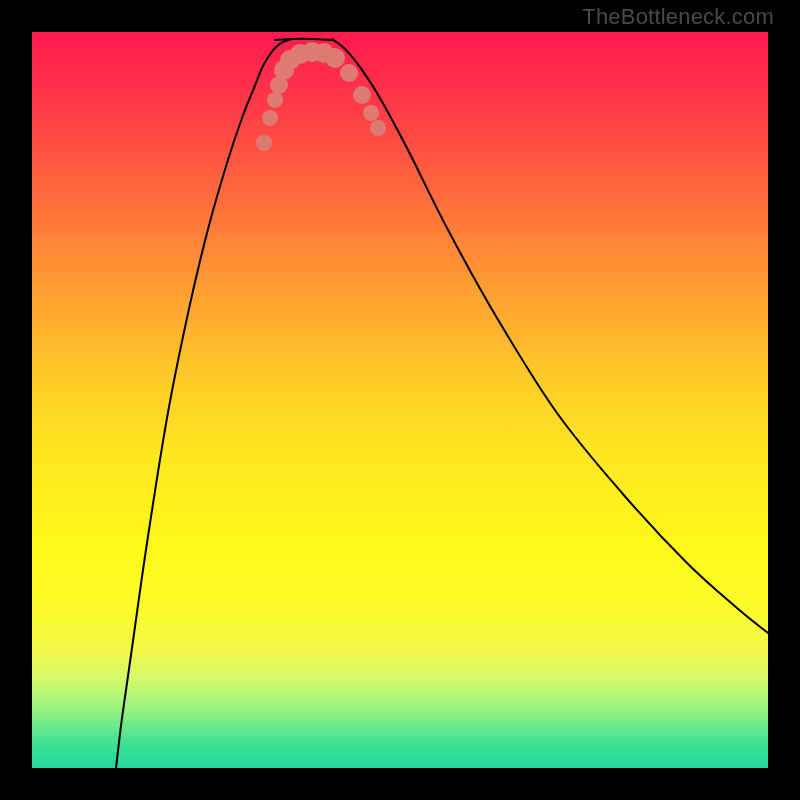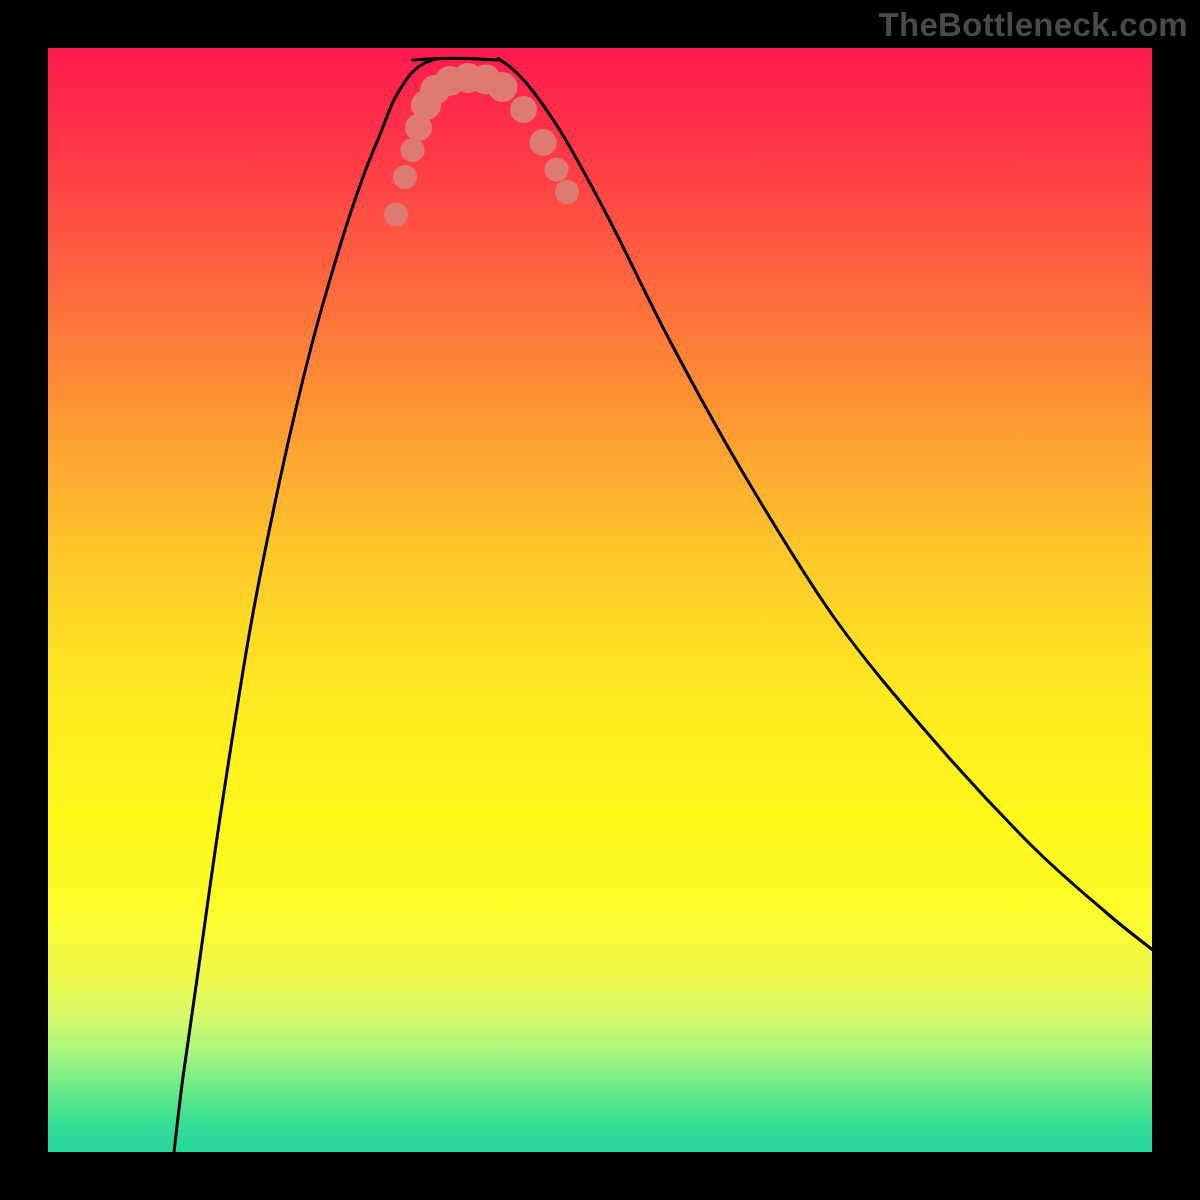--- a/index.html
+++ b/index.html
@@ -48,25 +48,24 @@
       #26d69c 100%
     );
   }
   .curve-svg {
     position: absolute;
     inset: 0;
   }
   .watermark {
     position: absolute;
     top: 4px;
-    right: 8px;
+    right: 26px;
     color: #4a4a4a;
     font-size: 22px;
     letter-spacing: 0.2px;
-    font-weight: bold;
   }
 </style>
 </head>
 <body>
 
 <div class="frame">
   <div class="plot">
     <div class="gradient"></div>
     <svg class="curve-svg" width="736" height="736" viewBox="0 0 736 736">
       <g id="curves">

